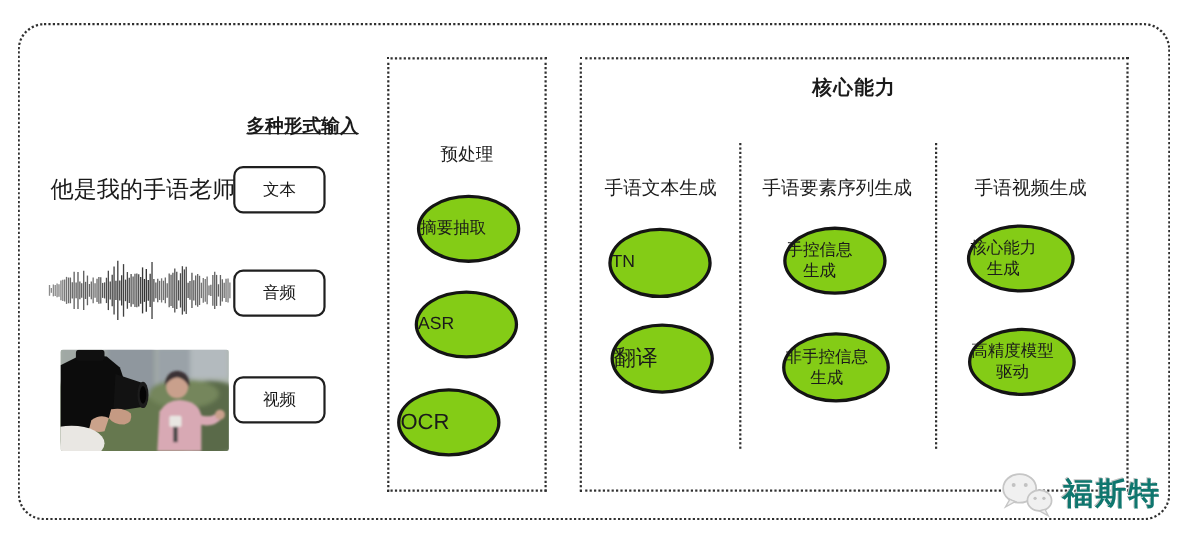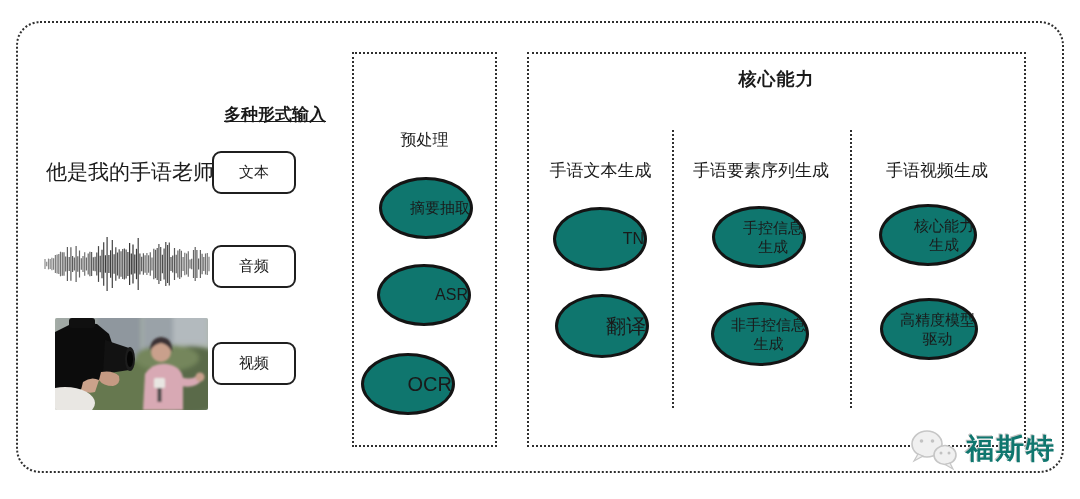--- a/index.html
+++ b/index.html
@@ -15,22 +15,22 @@
   .scene-panel { left:352px; top:52px; width:141px; height:391px; }
   .core-panel  { left:527px; top:52px; width:495px; height:391px; }
   .panel-title {
     position:absolute; top:13px; left:0; right:0; text-align:center;
     font-weight:bold; font-size:18px; letter-spacing:1px;
   }
   .subtitle { position:absolute; top:76px; left:0; right:0; text-align:center; font-size:16px; }
   .col-header { position:absolute; top:105px; text-align:center; font-size:17px; }
   .divider { position:absolute; top:76px; height:278px; width:0; border-left:2px dotted #2f2f2f; }
   .ellipse {
-    position:absolute; border:3px solid #141414; border-radius:50%; background:#0f766e;
-    display:flex; align-items:center; justify-content:flex-end; text-align:center;
+    position:absolute; border:3px solid #141414; border-radius:50%; background:#84cc16;
+    display:flex; align-items:center; justify-content:flex-start; text-align:center;
     font-size:15px; line-height:1.3; box-sizing:border-box;
   }
   .io-box {
     position:absolute; left:212px; width:84px; height:43px; box-sizing:border-box;
     border:2px solid #1f1f1f; border-radius:9px; background:#ffffff;
     display:flex; align-items:center; justify-content:center; font-size:15px;
   }
   .input-title {
     position:absolute; left:200px; top:103px; width:150px; text-align:center;
     font-weight:bold; font-size:17px;text-decoration:underline;

